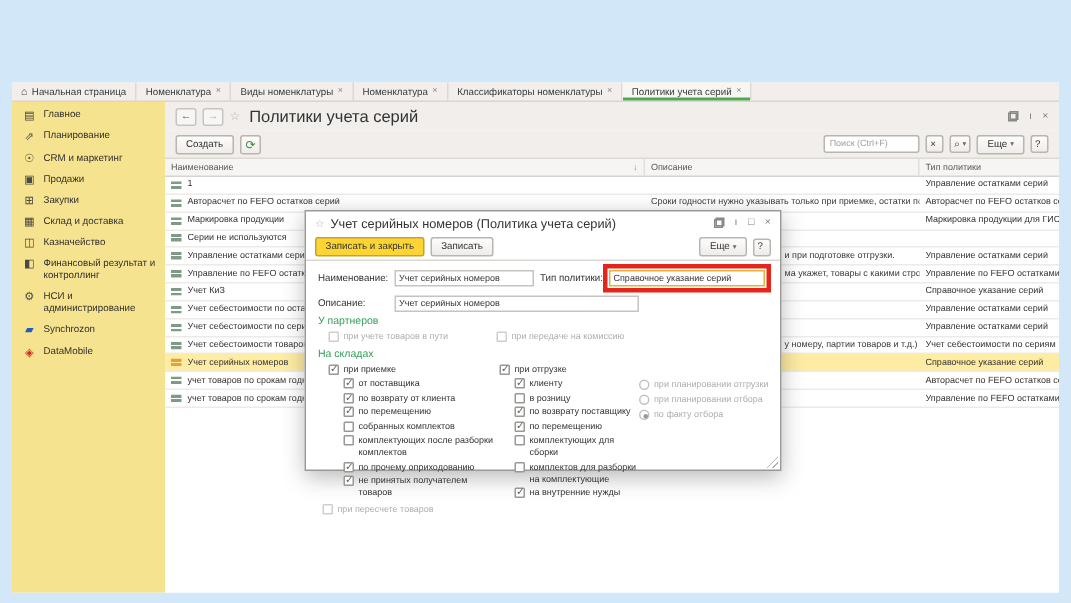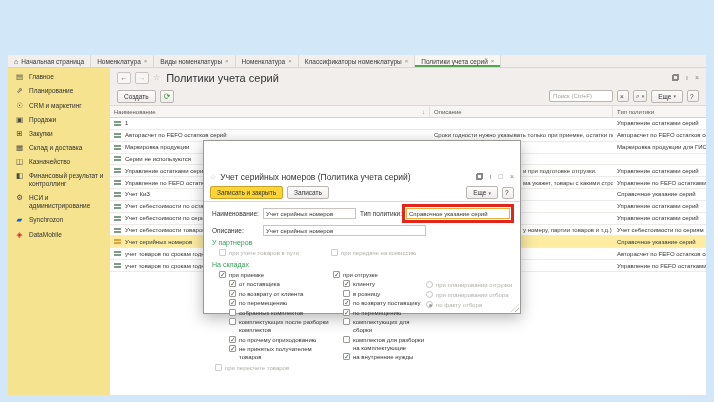--- a/index.html
+++ b/index.html
@@ -54,21 +54,21 @@
   .trow { height:11.85px; display:flex; border-bottom:1px solid #edebe8; font-size:6px; color:#333; align-items:center; }
   .trow.on { background:#fdeca2; }
   .c1 { width:320px; display:flex; gap:4px; padding:0 2px 0 4px; overflow:hidden; white-space:nowrap; align-items:center; }
   .c2 { width:183px; overflow:hidden; white-space:nowrap; padding:0 4px; color:#3c3a38; }
   .c2.shift { padding-left:93px; }
   .c3 { flex:1; overflow:hidden; white-space:nowrap; padding:0 4px; }
   .mark { width:7px; height:5px; flex:none; background:linear-gradient(#7f9b86 0 2px,transparent 2px 3px,#7f9b86 3px 5px); }
   .trow.on .mark { background:linear-gradient(#e0a23c 0 2px,transparent 2px 3px,#e0a23c 3px 5px); }
   
   .dialog { position:absolute; left:195px; top:85px; width:318px; height:174px; background:#fff; border:1px solid #9b9995; box-shadow:0 4px 14px rgba(50,50,50,.35); z-index:5; font-size:6.5px; color:#333; display:flex; flex-direction:column; }
-  .dtitle { height:15px; display:flex; align-items:center; gap:4px; padding:0 6px; font-size:8.5px; flex:none;margin-top:28px; }
+  .dtitle { height:15px; display:flex; align-items:center; gap:4px; padding:0 6px; font-size:8.5px; flex:none; }
   .dtitle .star { font-size:7px; }
   .dbtns { height:18px; display:flex; align-items:center; gap:4px; padding:0 6px; border-bottom:1px solid #dad7d3; flex:none; }
   .ybtn { background:#fcd535; border-color:#c9a227; }
   .frow { display:flex; align-items:center; padding:2px 6px 0 8px; }
   .flabel { width:51px; flex:none; }
   .inp { height:11px; border:1px solid #c6c3c0; font-size:6px; padding:0 2px; color:#333; background:#fff; }
   .name-inp { width:95px; }
   .type-label { margin-left:4px; width:42px; flex:none; }
   .redbox { border:3px solid #e4251c; padding:1px; display:inline-flex; }
   .type-inp { width:104px; border-color:#e3b13e; }

